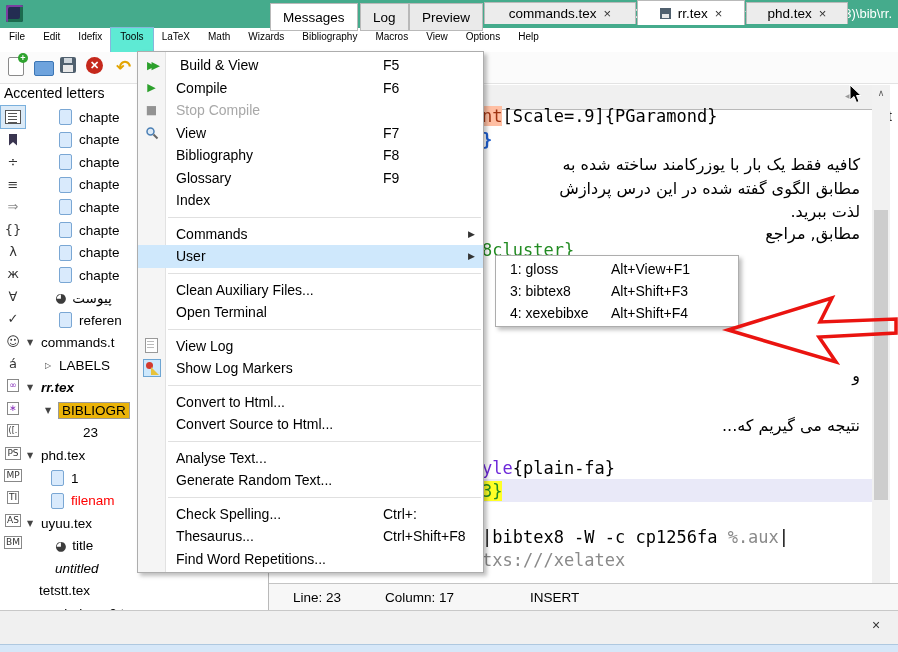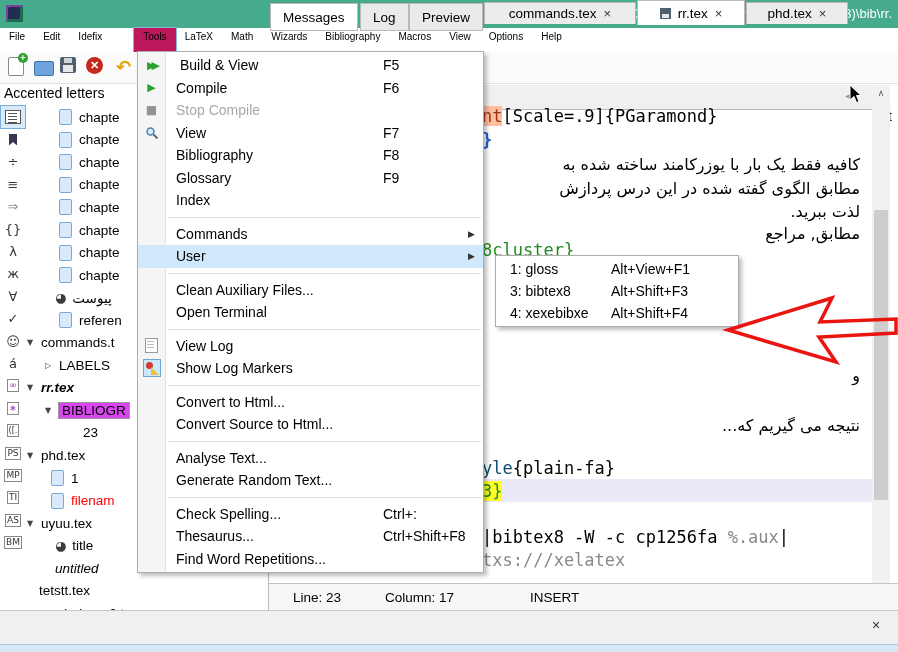--- a/index.html
+++ b/index.html
@@ -7,21 +7,21 @@
        font-family:"Liberation Sans",sans-serif;font-size:13px;color:#000;}
   .abs{position:absolute;}
   
   .titlebar{left:0;top:0;width:898px;height:28px;background:#45ab8c;}
   .appicon{left:6px;top:5px;width:17px;height:17px;background:#232d52;border-radius:2px;
            box-shadow:inset 2px 2px 0 #7b3fa0, inset -3px -3px 0 #1b6b4e;}
   .title-text{right:6px;top:6px;color:#fff;font-size:13px;}
   
   .menubar{left:0;top:28px;width:898px;height:24px;background:#fff;display:flex;align-items:stretch;}
   .mb-item{padding:3px 9px 0 9px;font-size:10px;}
-  .mb-item.active{background:#be185d;outline:1px solid #86b6dc;margin-left:23px;}
+  .mb-item.active{background:#5eead4;outline:1px solid #86b6dc;}
   
   .toolbar{left:0;top:52px;width:898px;height:31px;background:#fbfbfb;border-bottom:1px solid #e3e3e3;}
   .tb-icon{top:5px;width:20px;height:20px;}
   .ic-page{width:14px;height:17px;background:#fff;border:1px solid #8a8a8a;border-radius:2px;position:relative;}
   .ic-plus{position:absolute;right:-5px;top:-5px;width:10px;height:10px;background:#2fa32f;border-radius:50%;
            color:#fff;font-size:9px;line-height:10px;text-align:center;font-weight:bold;}
   .ic-open{width:18px;height:13px;background:#6ea3dd;border:1px solid #3c76b5;border-radius:2px;margin-top:4px;}
   .ic-save{width:16px;height:16px;background:#50606e;border-radius:2px;position:relative;}
   .ic-save:before{content:"";position:absolute;left:3px;bottom:1px;width:10px;height:7px;background:#e8e8e8;}
   .ic-save:after{content:"";position:absolute;left:4px;top:1px;width:8px;height:5px;background:#cfd6dc;}
@@ -45,37 +45,37 @@
   .tree{left:25px;top:106px;width:243px;height:539px;overflow:hidden;}
   .trow{height:22.55px;display:flex;align-items:center;font-size:13.5px;white-space:nowrap;overflow:hidden;}
   .exp{width:14px;font-size:8px;color:#444;flex:0 0 auto;font-family:"DejaVu Sans",sans-serif;}
   .pageicon{flex:0 0 auto;width:11px;height:14px;background:#d9eafc;border:1px solid #7aa7d4;border-radius:2px;margin-right:7px;}
   .circleicon{flex:0 0 auto;font-family:"DejaVu Sans",sans-serif;font-size:13px;color:#3c3c3c;margin-right:6px;}
   .pad2{padding-left:2px;}.pad14{padding-left:14px;}.pad20{padding-left:20px;}
   .pad26{padding-left:26px;}.pad30{padding-left:30px;}.pad34{padding-left:34px;}.pad58{padding-left:58px;}
   .bolditalic{font-weight:bold;font-style:italic;}
   .italic{font-style:italic;}
   .red{color:#f00;}
-  .tsel{background:#d946ef;outline:1px solid #9a9a9a;padding:0 3px;}
+  .tsel{background:#eab308;outline:1px solid #9a9a9a;padding:0 3px;}
   
   .editor-bg{left:268px;top:84px;width:604px;height:526px;background:#fff;}
   .vline{left:268px;top:84px;width:1px;height:561px;background:#b9b9b9;}
   .tabbar{left:269px;top:85px;width:603px;height:24px;background:#f0f0f0;border-bottom:1px solid #b9b9b9;}
   .tab{position:absolute;top:2px;height:21px;background:#ececec;border:1px solid #b9b9b9;border-bottom:none;
        display:flex;align-items:center;justify-content:center;gap:7px;font-size:13.5px;}
   .tab.active{top:0;height:24px;background:#fff;z-index:2;}
   .tabclose{font-size:13px;color:#333;}
   .tabsave{width:11px;height:11px;background:#50606e;position:relative;}
   .tabsave:before{content:"";position:absolute;left:2px;bottom:1px;width:7px;height:4px;background:#e8e8e8;}
   .code{font-family:"DejaVu Sans Mono",monospace;font-size:17px;white-space:pre;}
   .fa{font-family:"DejaVu Sans",sans-serif;font-size:16px;direction:rtl;}
   .hl-salmon{background:#ffbfa3;color:#9e3311;}
   .c-blue{color:#1f5fd0;font-weight:bold;}
   .c-green{color:#228b22;}
-  .c-cmd{color:#0c4a6e;}
+  .c-cmd{color:#6d28d9;}
   .c-gray{color:#8a8a8a;}
   .hl-yellow{background:#ffff27;}
   .curline{left:482px;top:479px;width:390px;height:23px;background:#e9e9f8;}
   
   .sb{left:872px;top:85px;width:18px;height:515px;background:#f1f1f1;}
   .sb-btn{left:872px;width:18px;height:17px;background:#f1f1f1;color:#5a5a5a;font-size:9px;
           text-align:center;line-height:17px;font-family:"DejaVu Sans",sans-serif;}
   .sb-thumb{left:874px;top:210px;width:14px;height:290px;background:#cdcdcd;}
   
   .statusbar{left:269px;top:583px;width:629px;height:27px;background:#f7f7f7;border-top:1px solid #c4c4c4;

